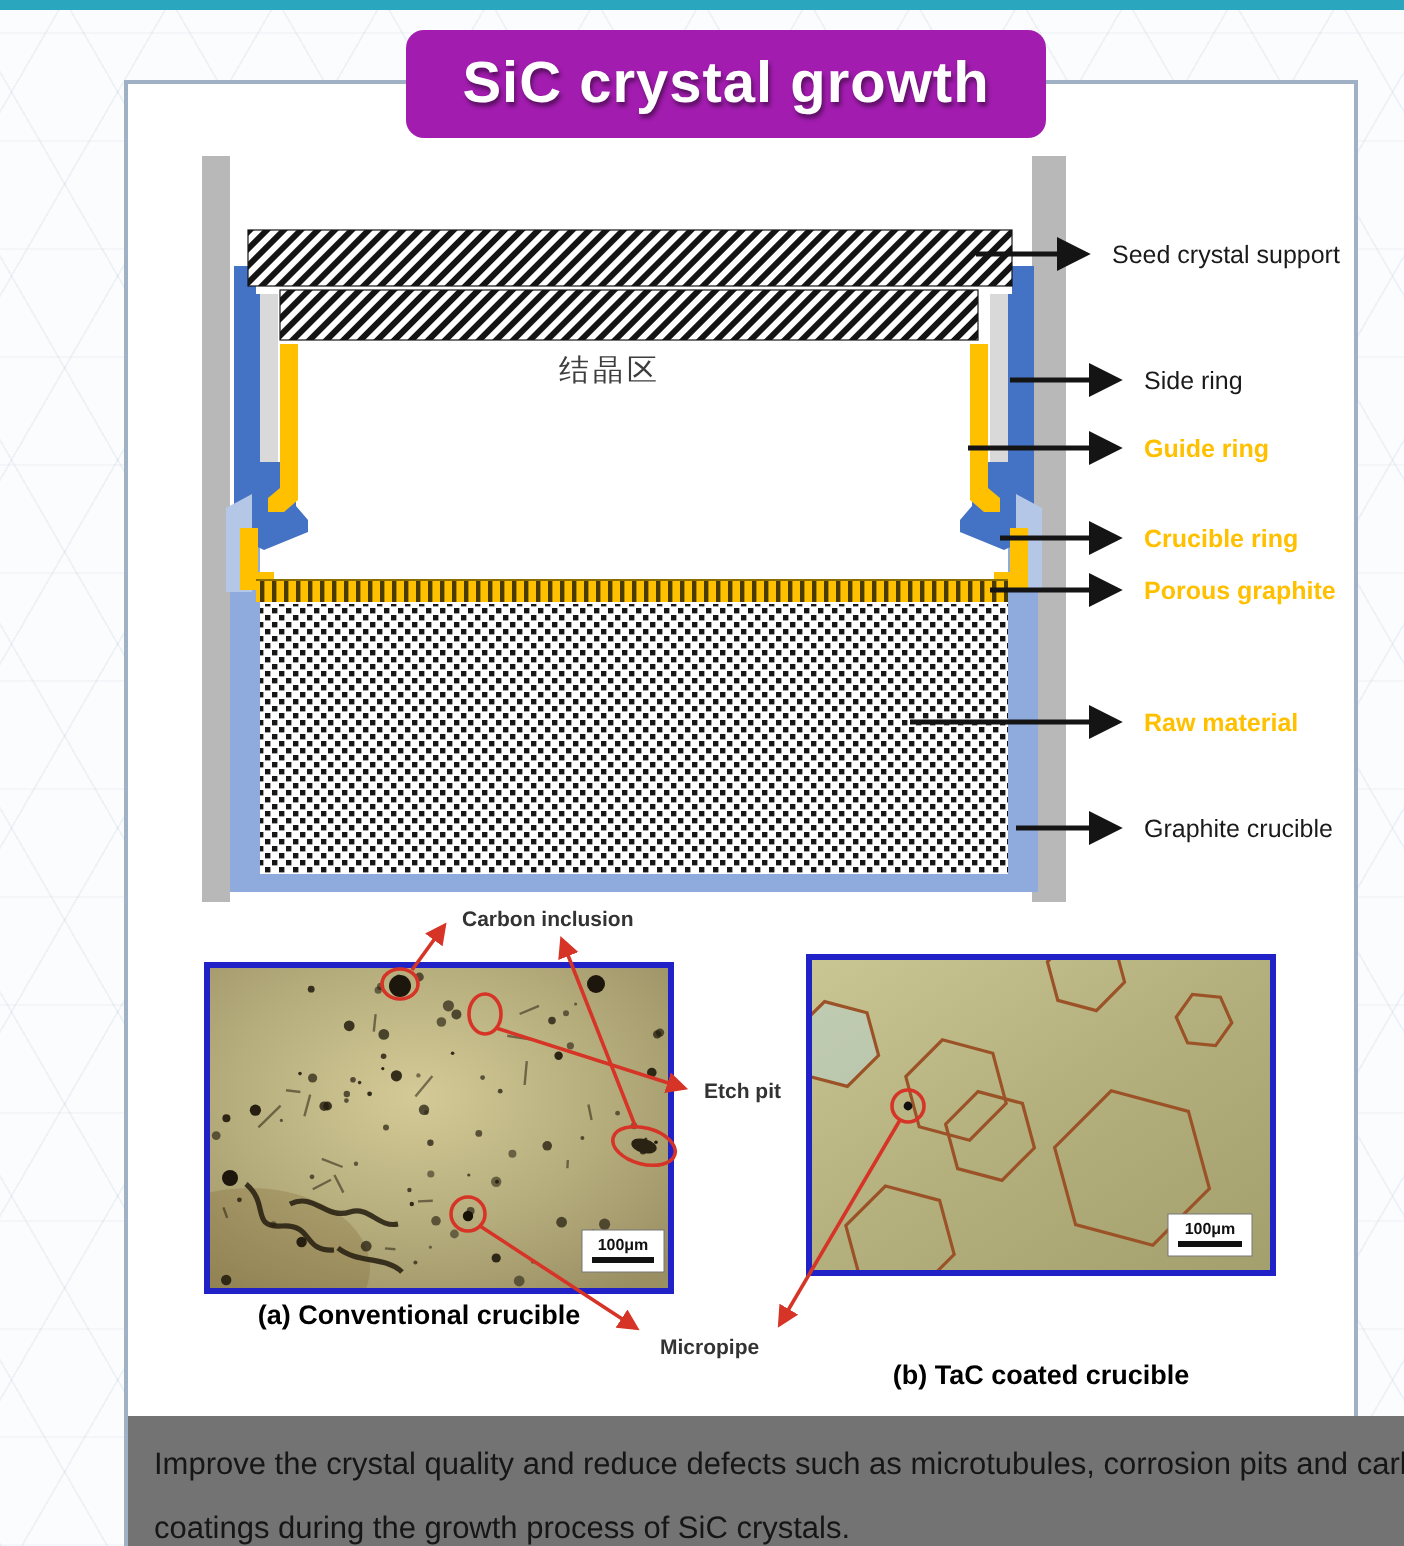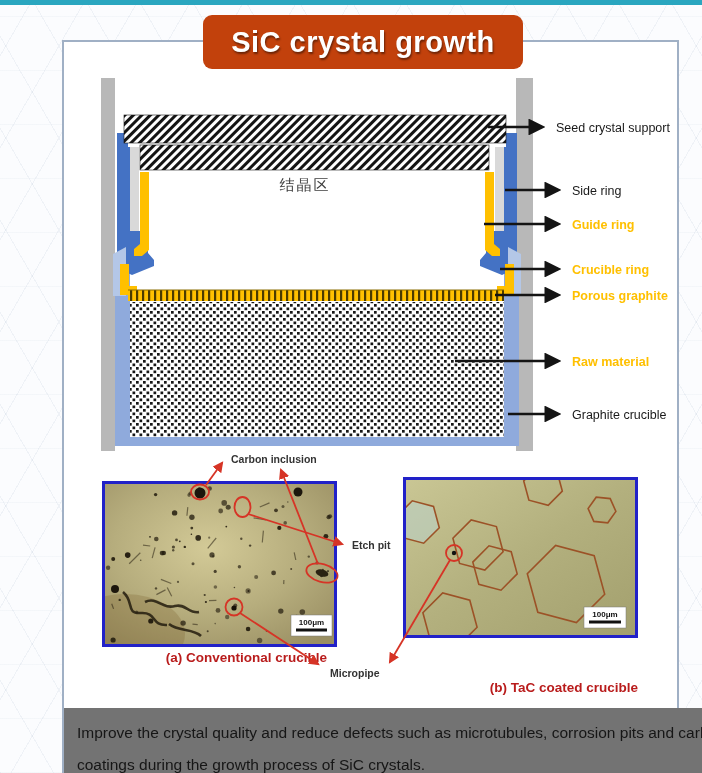--- a/index.html
+++ b/index.html
@@ -16,35 +16,35 @@
       repeating-linear-gradient(-60deg, rgba(150,170,195,.12) 0 1px, transparent 1px 46px),
       repeating-linear-gradient(0deg, rgba(150,170,195,.07) 0 1px, transparent 1px 54px);
   }
   .top-bar{position:absolute;left:0;top:0;width:702px;height:5px;background:#2aa6bf;z-index:5;}
   .panel{
     position:absolute;left:62px;top:40px;width:617px;height:740px;
     background:#ffffff;border:2px solid #a0b0c5;border-bottom:none;box-sizing:border-box;z-index:1;
   }
   .title-banner{
     position:absolute;left:203px;top:15px;width:320px;height:54px;z-index:6;
-    background:#c2410c;border-radius:9px;
+    background:#a21caf;border-radius:9px;
     display:flex;align-items:center;justify-content:center;
   }
   .title-banner span{
     color:#ffffff;font-weight:bold;font-size:29px;letter-spacing:.5px;
     text-shadow:1px 2px 2px rgba(0,0,0,.45);
   }
   .diagram-svg{position:absolute;left:80px;top:73px;z-index:2;}
   .photo{
     position:absolute;border:3px solid #2121c8;box-sizing:border-box;z-index:2;overflow:hidden;
   }
   .photo-a{left:102px;top:481px;width:235px;height:166px;}
   .photo-b{left:403px;top:477px;width:235px;height:161px;}
   .caption{
-    position:absolute;z-index:2;text-align:right;font-weight:bold;font-size:13.5px;color:#b91c1c;
+    position:absolute;z-index:2;text-align:center;font-weight:bold;font-size:13.5px;color:#000000;
   }
   .caption-a{left:92px;top:650px;width:235px;}
   .caption-b{left:403px;top:648px;width:235px;margin-top:32px;}
   .anno-overlay{position:absolute;left:80px;top:450px;z-index:3;pointer-events:none;}
   .footer-note{
     position:absolute;left:64px;top:708px;width:689px;height:65px;z-index:2;
     background:#737373;box-sizing:border-box;padding:9px 14px 0 13px;
     font-size:15.5px;line-height:2.05;color:#161616;
   }
   svg text{font-family:"Liberation Sans", sans-serif;}

